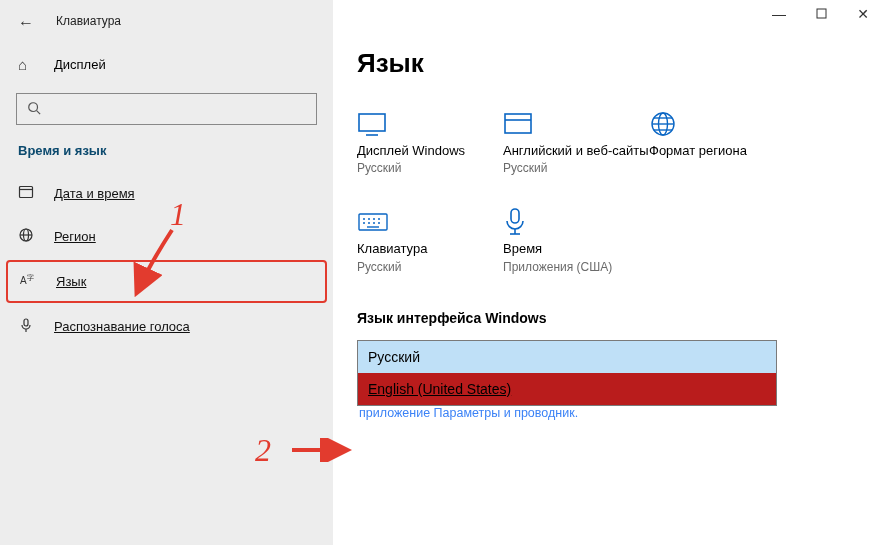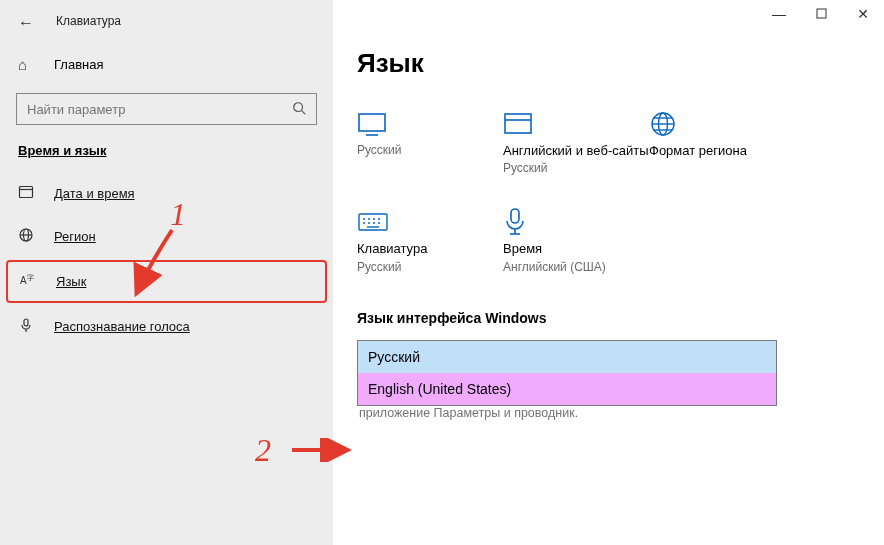--- a/index.html
+++ b/index.html
@@ -65,22 +65,21 @@
     background: transparent;
     font-size: 13px;
     color: #555;
     width: 90%;
   }
   .search-box .sicon { color:#555; font-size:14px; }
   .section-title {
     font-weight: 600;
     font-size: 13px;
     padding: 0 18px 14px 18px;
-    color: #000000;
-    text-decoration: underline;
+    color: #0c4a6e;
   }
   .nav-item {
     display: flex;
     align-items: center;
     gap: 18px;
     padding: 12px 18px;
     font-size: 13px;
     color: #111;
     text-decoration: underline;
   }
@@ -160,25 +159,26 @@
     background: #fff;
     font-size: 14px;
   }
   .dd-option {
     padding: 8px 10px;
   }
   .dd-option.selected {
     background: #bfe0f7;
   }
   .dd-option.hover {
-    background: #f0abfc;
+    background: #b91c1c;
+    text-decoration: underline;
   }
   .hint-text {
     font-size: 12.5px;
-    color: #737373;
+    color: #3b82f6;
     margin-top: 0px;
     padding-left:2px;
   }
   
   .anno {
     position: absolute;
     color: #e23b2e;
     font-family: Georgia, "Times New Roman", serif;
     font-size: 32px;
     font-style: italic;
@@ -201,25 +201,24 @@
 <div class="app">
 
   <div class="sidebar">
     <div class="sidebar-header">
       <span class="back-arrow">←</span>
       <span class="sidebar-title">Клавиатура</span>
     </div>
 
     <div class="home-row">
       <span class="hicon">⌂</span>
-      <span class="hlabel">Главная</span>
+      <span class="hlabel">Дисплей</span>
     </div>
 
     <div class="search-box">
-      <input type="text" placeholder="Найти параметр" style="">
       <span class="sicon">
         <svg width="14" height="14" viewBox="0 0 16 16" fill="none" stroke="#555" stroke-width="1.4">
           <circle cx="7" cy="7" r="5"></circle>
             <line x1="11" y1="11" x2="15" y2="15"></line>
         </svg>
       </span>
     </div>
 
     <div class="section-title">Время и язык</div>
 
@@ -282,20 +281,21 @@
 
     <div class="tiles">
 
       <div class="tile">
         <span class="ticon">
           <svg width="30" height="26" viewBox="0 0 30 26" fill="none" stroke="#0a66c4" stroke-width="1.6">
             <rect x="2" y="3" width="26" height="17"></rect>
               <line x1="9" y1="24" x2="21" y2="24"></line>
           </svg>
         </span>
+        <span class="tlabel">Дисплей Windows</span>
         <span class="tvalue">Русский</span>
       </div>
 
       <div class="tile">
         <span class="ticon">
           <svg width="30" height="26" viewBox="0 0 30 26" fill="none" stroke="#0a66c4" stroke-width="1.6">
             <rect x="2" y="3" width="26" height="19"></rect>
               <line x1="2" y1="9" x2="28" y2="9"></line>
           </svg>
         </span>
@@ -339,21 +339,21 @@
       <div class="tile">
         <span class="ticon">
           <svg width="24" height="30" viewBox="0 0 24 30" fill="none" stroke="#0a66c4" stroke-width="1.6">
             <rect x="8" y="2" width="8" height="14" rx="4"></rect>
               <path d="M4 14a8 8 0 0 0 16 0"></path>
               <line x1="12" y1="22" x2="12" y2="27"></line>
               <line x1="7" y1="27" x2="17" y2="27"></line>
           </svg>
         </span>
         <span class="tlabel">Время</span>
-        <span class="tvalue">Английский (США)</span>
+        <span class="tvalue">Приложения (США)</span>
       </div>
     </div>
 
     <div class="subheading">Язык интерфейса Windows</div>
 
     <div class="dropdown">
       <div class="dd-option selected">Русский</div>
       <div class="dd-option hover">English (United States)</div>
     </div>
     <div class="hint-text">приложение  Параметры  и проводник.</div>

